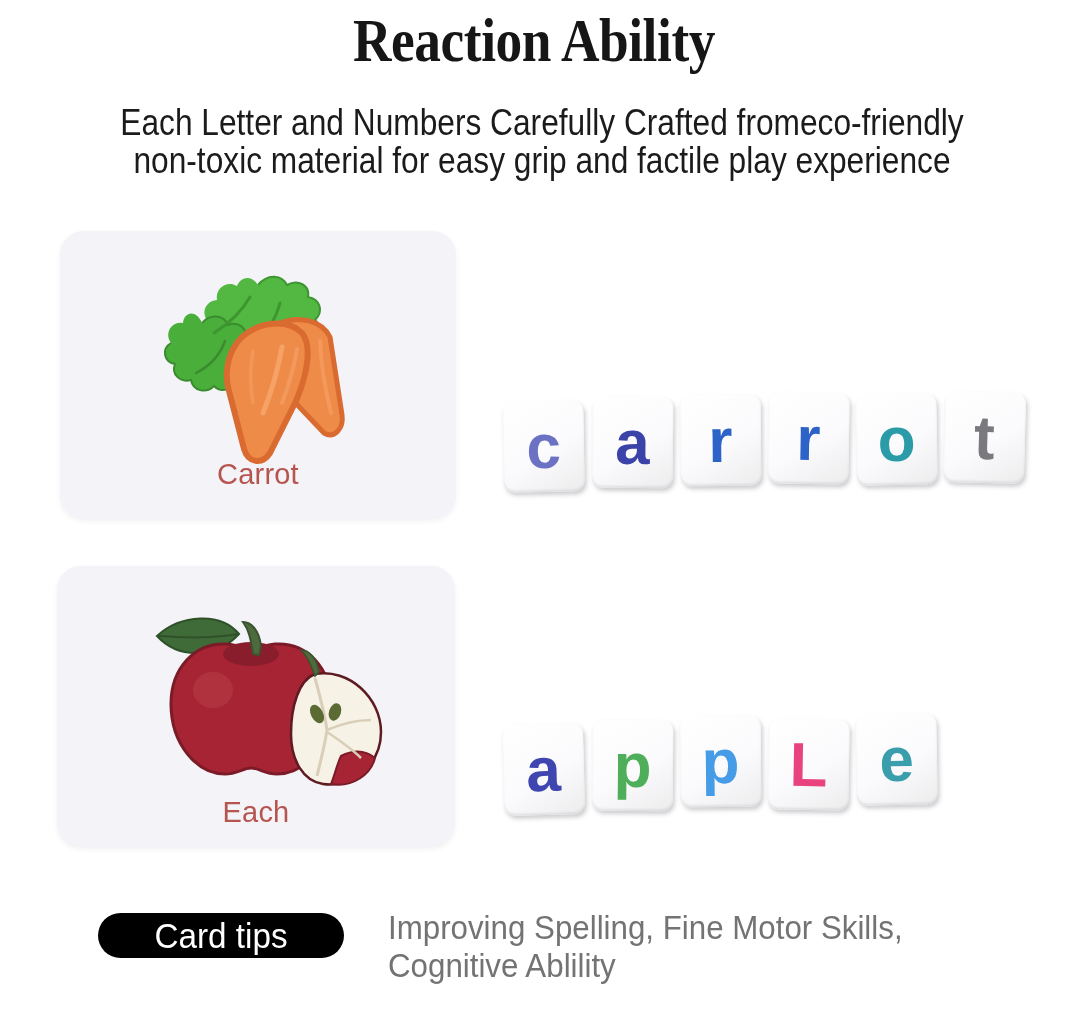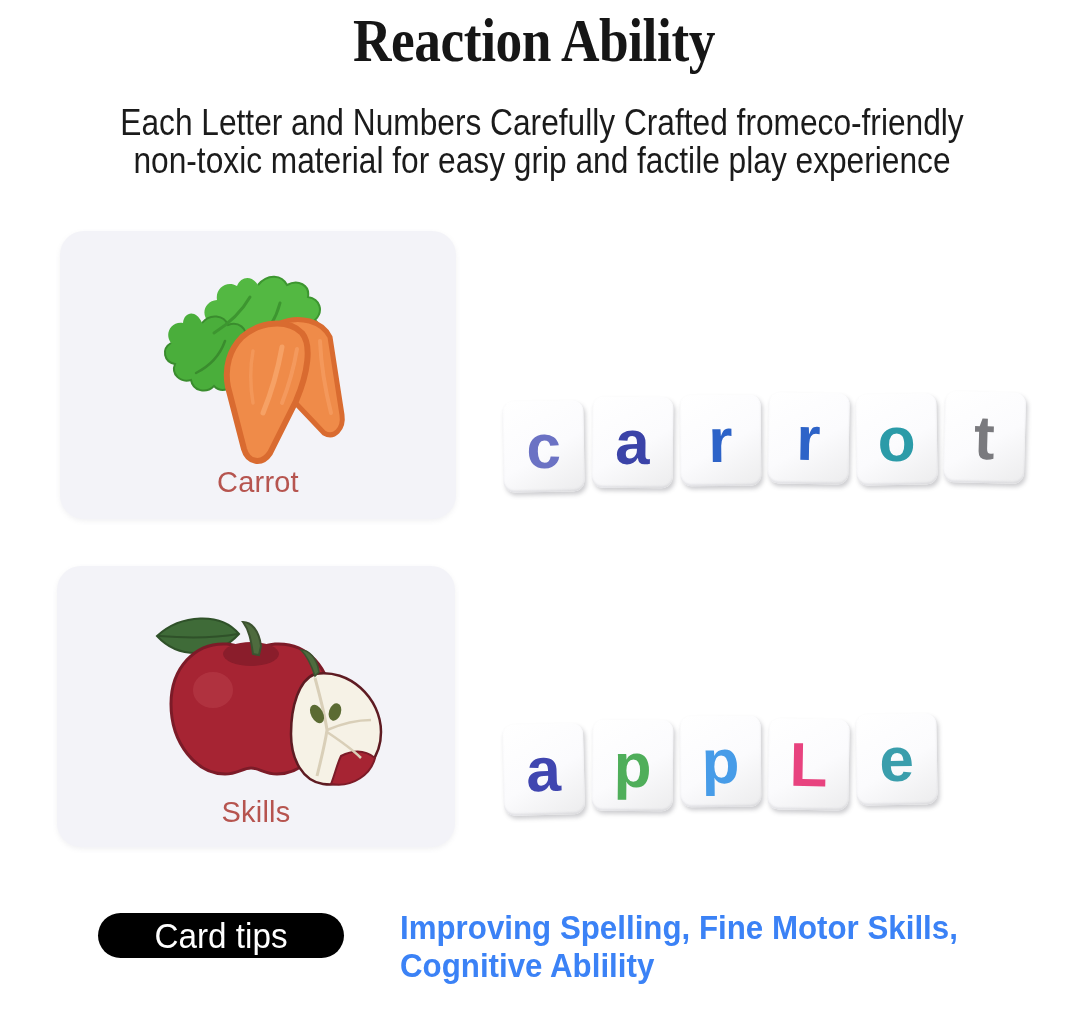--- a/index.html
+++ b/index.html
@@ -50,21 +50,21 @@
   #card-carrot { left:60px;  top:231px; width:396px; height:288px; }
   #card-apple  { left:57px;  top:566px; width:398px; height:281px; }
 
   .card-label {
     position:absolute; left:0; width:100%;
     text-align:center;
     color:#b6544f;
     font-size:29px;
     letter-spacing:0.2px;
   }
-  #card-carrot .card-label { bottom:20px; }
+  #card-carrot .card-label { bottom:28px; }
   #card-apple  .card-label { bottom:18px; }
 
   .card-art { position:absolute; }
   #carrot-art { left:70px; top:32px; width:270px; height:210px; }
   #apple-art  { left:88px; top:32px; width:265px; height:210px; }
 
   
   .tile-row { position:absolute; height:110px; }
   #tiles-carrot { left:503px; top:392px; width:530px; }
   #tiles-apple  { left:503px; top:714px; width:450px; }
@@ -93,23 +93,22 @@
     background:#000000;
     border-radius:29px;
     display:flex; align-items:center; justify-content:center;
   }
   #card-tips-label {
     color:#ffffff; font-size:35px;
     transform:scaleX(0.95);
   }
 
   #card-tips-text {
-    position:absolute; left:400px; top:908px; width:660px;
-    color:#3b82f6;
-    font-weight:bold;
+    position:absolute; left:388px; top:908px; width:660px;
+    color:#737373;
   }
   #card-tips-text .tip-line {
     display:block; font-size:34px; line-height:38px;
     transform:scaleX(0.92); transform-origin:left center;
     white-space:nowrap;
   }
 </style>
 </head>
 <body>
 
@@ -188,21 +187,21 @@
       <path d="M170 78 C166 66 162 58 156 52 C164 52 172 60 174 74 Z" fill="#4e6b3e" stroke="#3c5230" stroke-width="1.6"></path>
 
       <path d="M170 80 C176 102 180 118 182 132 C180 146 176 162 172 178" stroke="#d9cfb8" stroke-width="3" fill="none"></path>
       <path d="M182 132 C196 126 212 122 226 122" stroke="#d9cfb8" stroke-width="2.5" fill="none"></path>
       <path d="M182 134 C194 142 206 150 216 160" stroke="#d9cfb8" stroke-width="2.5" fill="none"></path>
 
       <ellipse cx="172" cy="116" rx="6" ry="10" transform="rotate(-28 172 116)" fill="#5b6b33"></ellipse>
       <ellipse cx="190" cy="114" rx="6" ry="9" transform="rotate(18 190 114)" fill="#5b6b33"></ellipse>
     </svg>
   </div>
-  <div class="card-label">Skills</div>
+  <div class="card-label">Each</div>
 </div>
 
 <div class="tile-row" id="tiles-carrot">
   <div class="tile" style="left:0px;   top:9px;  transform:rotate(-1deg);">
     <span style="color:#6b72c4;">c</span>
   </div>
   <div class="tile" style="left:89px;  top:5px;  transform:rotate(0.5deg);">
     <span style="color:#3b43a8;">a</span>
   </div>
   <div class="tile" style="left:177px; top:3px;  transform:rotate(-0.5deg);">

